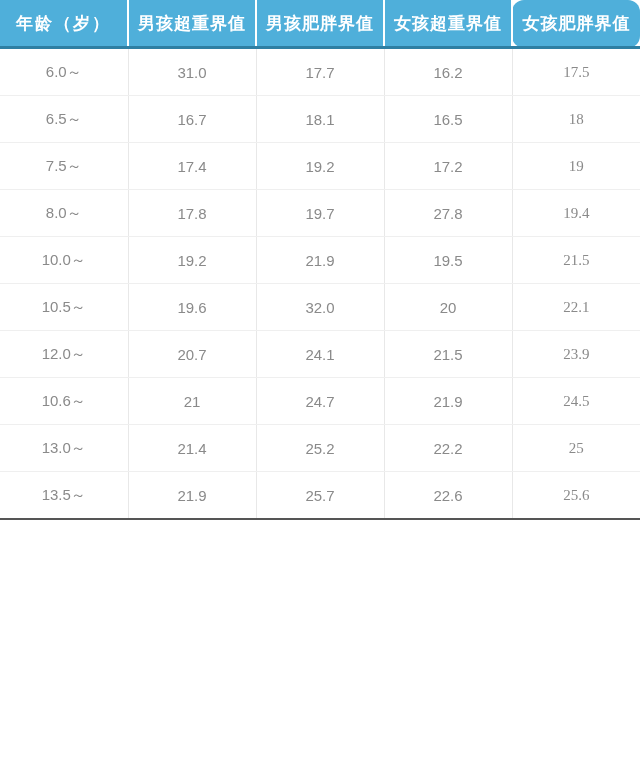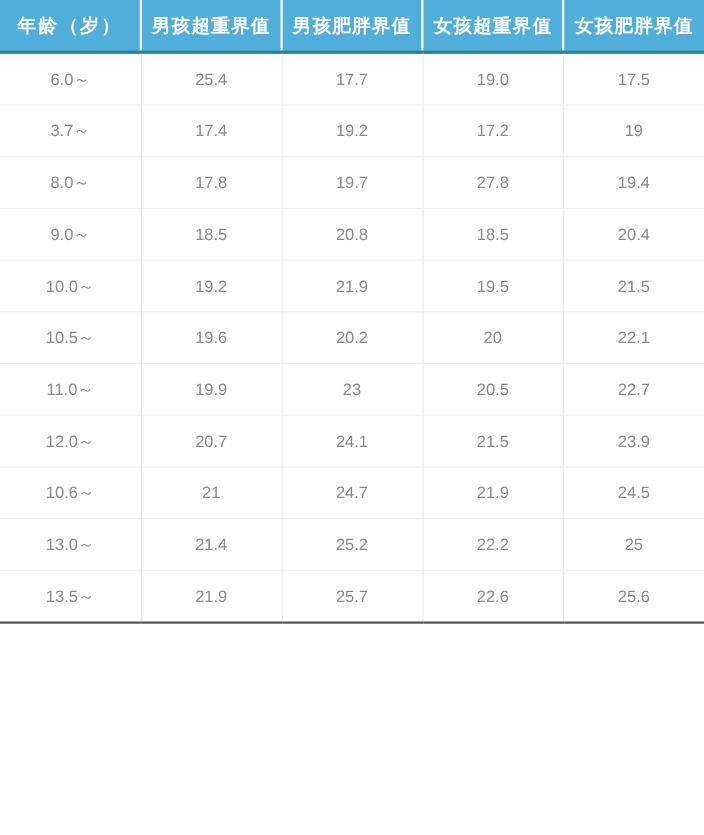--- a/index.html
+++ b/index.html
@@ -33,20 +33,21 @@
     vertical-align: middle;
     height: 46px;
     padding: 0;
     border-right: 2px solid #ffffff;
     border-bottom: 3px solid #2E7FA3;
     letter-spacing: 1px;
     font-family: "DejaVu Sans", "Liberation Sans", sans-serif;
   }
   .bmi-table thead th:last-child {
     border-right: none;
+    border-radius: 12px;
   }
   .bmi-table thead th.age-col {
     letter-spacing: 2px;
   }
 
   
   .bmi-table tbody tr {
     height: 46px;
   }
   .bmi-table tbody td {
@@ -56,20 +57,21 @@
     vertical-align: middle;
     font-size: 15px;
     color: #8a8a8a;
     background: #ffffff;
     border-right: 1px solid #e8e8e8;
     border-bottom: 1px solid #efefef;
     font-family: "Liberation Sans", "DejaVu Sans", sans-serif;
   }
   .bmi-table tbody td:last-child {
     border-right: none;
+    font-family: Liberation Serif, serif;
   }
   .bmi-table tbody tr:last-child td {
     border-bottom: 2px solid #555555;
   }
 </style>
 </head>
 <body>
 
 <table class="bmi-table">
   <thead>
@@ -78,66 +80,59 @@
       <th>男孩超重界值</th>
       <th>男孩肥胖界值</th>
       <th>女孩超重界值</th>
       <th>女孩肥胖界值</th>
     </tr>
   </thead>
   <tbody>
 
     <tr>
       <td>6.0～</td>
-      <td>25.4</td>
+      <td>31.0</td>
       <td>17.7</td>
-      <td>19.0</td>
+      <td>16.2</td>
       <td>17.5</td>
     </tr>
     <tr>
-      <td>3.7～</td>
+      <td>6.5～</td>
+      <td>16.7</td>
+      <td>18.1</td>
+      <td>16.5</td>
+      <td>18</td>
+    </tr>
+    <tr>
+      <td>7.5～</td>
       <td>17.4</td>
       <td>19.2</td>
       <td>17.2</td>
       <td>19</td>
     </tr>
     <tr>
       <td>8.0～</td>
       <td>17.8</td>
       <td>19.7</td>
       <td>27.8</td>
       <td>19.4</td>
     </tr>
     <tr>
-      <td>9.0～</td>
-      <td>18.5</td>
-      <td>20.8</td>
-      <td>18.5</td>
-      <td>20.4</td>
-    </tr>
-    <tr>
       <td>10.0～</td>
       <td>19.2</td>
       <td>21.9</td>
       <td>19.5</td>
       <td>21.5</td>
     </tr>
     <tr>
       <td>10.5～</td>
       <td>19.6</td>
-      <td>20.2</td>
+      <td>32.0</td>
       <td>20</td>
       <td>22.1</td>
-    </tr>
-    <tr>
-      <td>11.0～</td>
-      <td>19.9</td>
-      <td>23</td>
-      <td>20.5</td>
-      <td>22.7</td>
     </tr>
     <tr>
       <td>12.0～</td>
       <td>20.7</td>
       <td>24.1</td>
       <td>21.5</td>
       <td>23.9</td>
     </tr>
     <tr>
       <td>10.6～</td>

